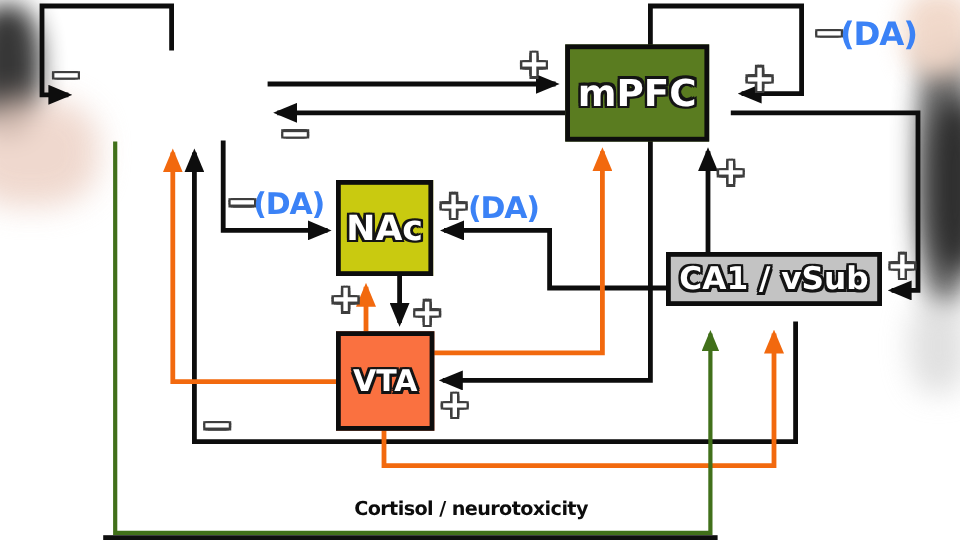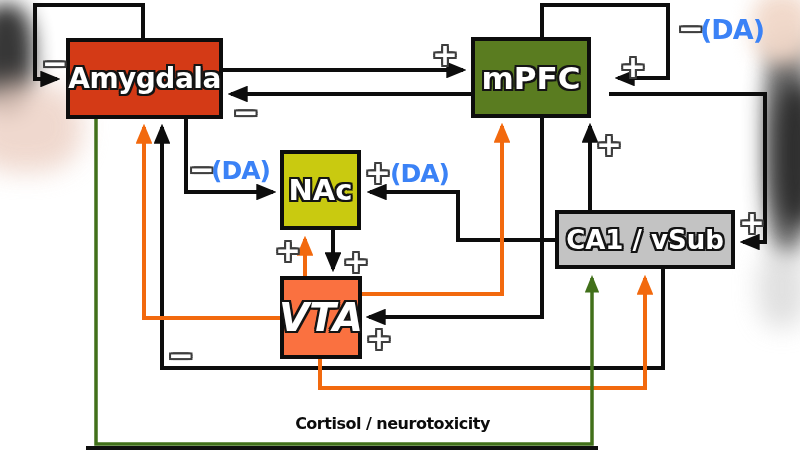--- a/index.html
+++ b/index.html
@@ -22,22 +22,22 @@
   .node{
     position:absolute;box-sizing:border-box;border:4px solid #0d0d0d;z-index:20;
     display:flex;align-items:center;justify-content:center;
     color:#fff;font-weight:700;
     text-shadow:-2px -2px 0 #141414,2px -2px 0 #141414,-2px 2px 0 #141414,2px 2px 0 #141414,
                 -2px 0 0 #141414,2px 0 0 #141414,0 -2px 0 #141414,0 2px 0 #141414;
   }
   #node-amygdala{left:66px;top:38px;width:157px;height:81px;background:#d43a16;font-size:28px;letter-spacing:-.5px;}
   #node-mpfc{left:471px;top:37px;width:120px;height:81px;background:#5a7c20;font-size:31px;}
   #node-nac{left:280px;top:150px;width:81px;height:80px;background:#c9ca10;font-size:29px;}
-  #node-vta{left:280px;top:276px;width:82px;height:83px;background:#fa7140;font-size:39px;font-style:italic;}
-  #node-ca1{left:555px;top:210px;width:180px;height:59px;background:#c3c3c3;font-size:26px;}
+  #node-vta{left:280px;top:276px;width:82px;height:83px;background:#fa7140;font-size:25px;}
+  #node-ca1{left:555px;top:210px;width:180px;height:45px;background:#c3c3c3;font-size:26px;}
 
   .sign{
     position:absolute;transform:translate(-50%,-50%);z-index:30;
     font-weight:700;font-size:31px;line-height:1;color:#ffffff;
     text-shadow:-2px -2px 0 #3e3e3e,2px -2px 0 #3e3e3e,-2px 2px 0 #3e3e3e,2px 2px 0 #3e3e3e,
                 -2px 0 0 #3e3e3e,2px 0 0 #3e3e3e,0 -2px 0 #3e3e3e,0 2px 0 #3e3e3e;
   }
   .da{
     position:absolute;transform:translate(0,-50%);z-index:30;
     font-weight:700;font-size:25px;line-height:1;color:#3b82f6;letter-spacing:-1px;
@@ -89,23 +89,20 @@
       <path d="M305,277 V239" marker-end="url(#ah-o)"></path>
       <path d="M361,294 H502 V126" marker-end="url(#ah-o)"></path>
       <path d="M281,318 H144 V127" marker-end="url(#ah-o)"></path>
       <path d="M320,358 V388 H645 V278" marker-end="url(#ah-o)"></path>
     </g>
     <g stroke="#41701a" stroke-width="3.5" fill="none">
       <path d="M96,118 V444 H592 V278" marker-end="url(#ah-g)"></path>
     </g>
   </svg>
 
-  <div class="node" id="node-amygdala">
-    <span>Amygdala</span>
-  </div>
   <div class="node" id="node-mpfc">
     <span>mPFC</span>
   </div>
   <div class="node" id="node-nac">
     <span>NAc</span>
   </div>
   <div class="node" id="node-vta">
     <span>VTA</span>
   </div>
   <div class="node" id="node-ca1">

